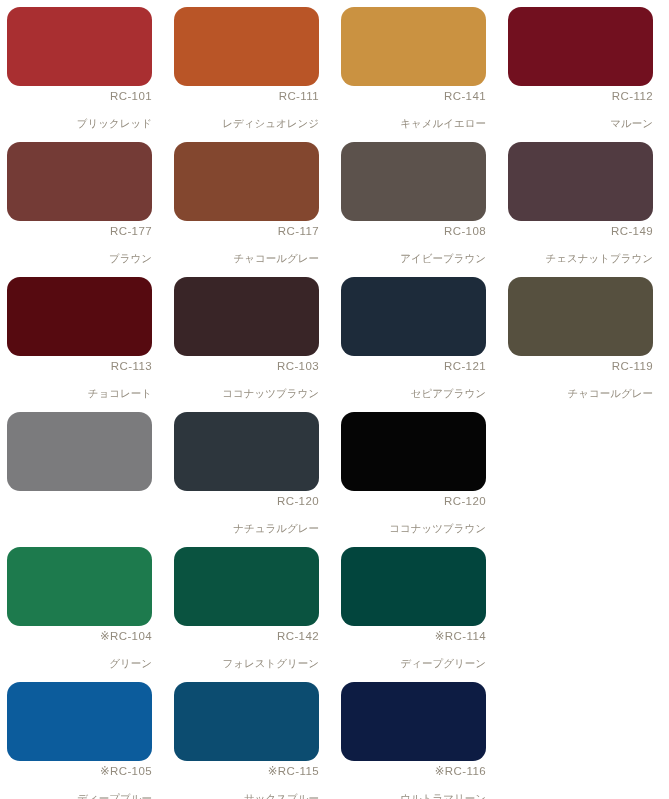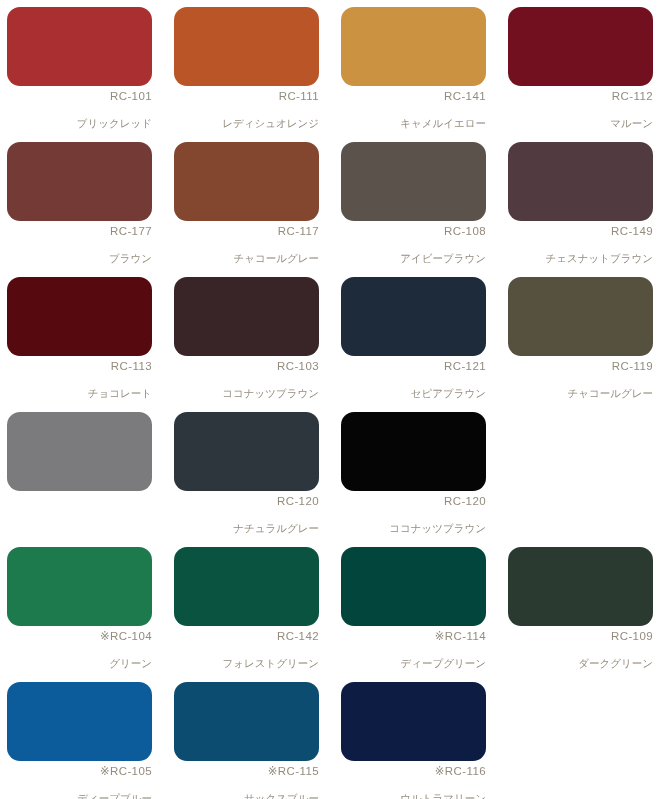--- a/index.html
+++ b/index.html
@@ -198,27 +198,20 @@
           <span class="name">フォレストグリーン</span>
         </div>
       </div>
       <div class="swatch-cell">
         <div class="chip" style="background: rgb(2, 69, 61);"></div>
         <div class="caption">
           <span class="code">※RC-114</span>
           <span class="name">ディープグリーン</span>
         </div>
       </div>
-      <div class="swatch-cell">
-        <div class="chip" style="background: rgb(42, 58, 49);"></div>
-        <div class="caption">
-          <span class="code">RC-109</span>
-          <span class="name">ダークグリーン</span>
-        </div>
-      </div>
     </div>
     <div class="swatch-row">
       <div class="swatch-cell">
         <div class="chip" style="background: rgb(12, 92, 156);"></div>
         <div class="caption">
           <span class="code">※RC-105</span>
           <span class="name">ディープブルー</span>
         </div>
       </div>
       <div class="swatch-cell">

